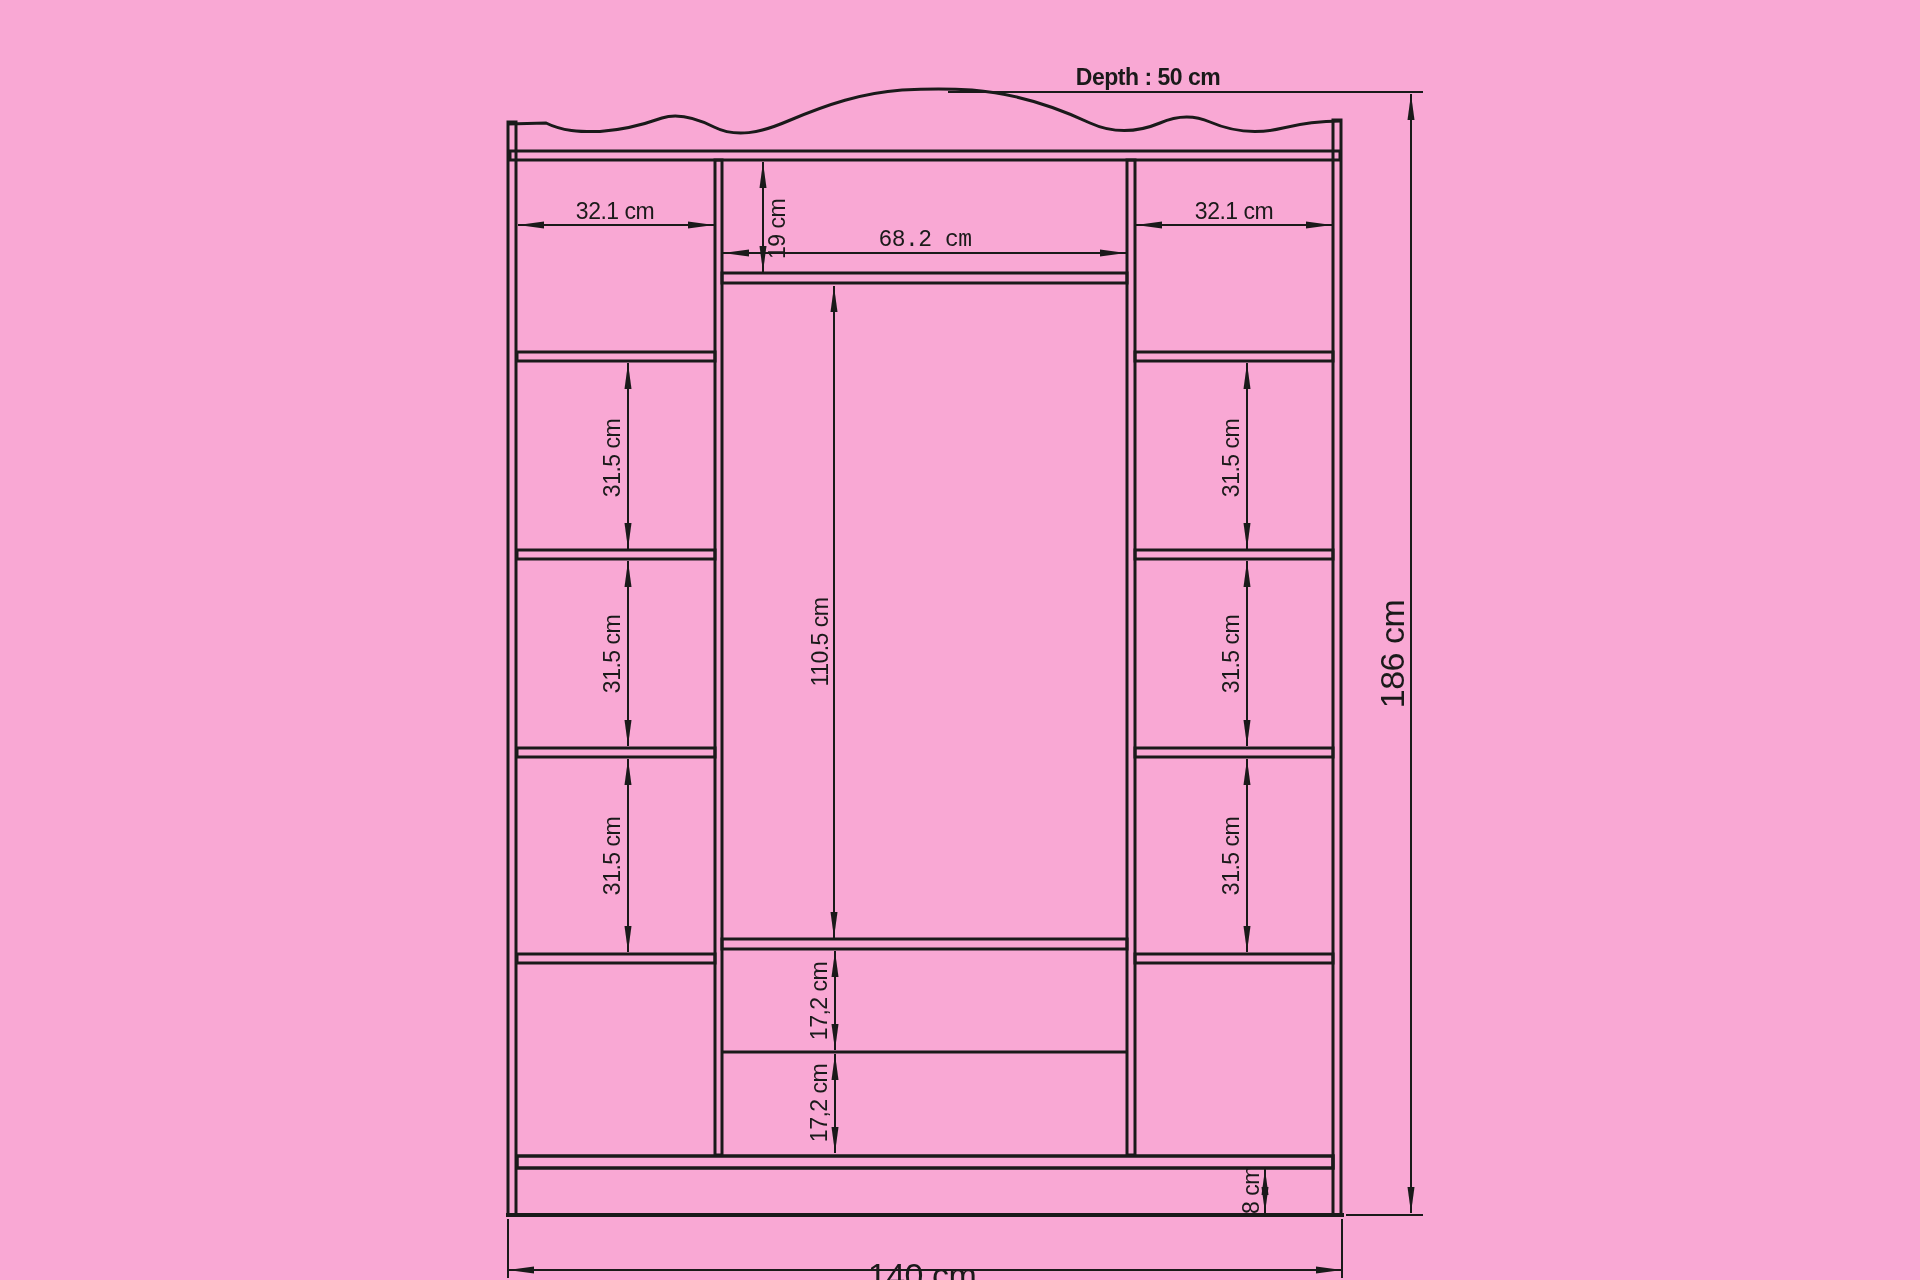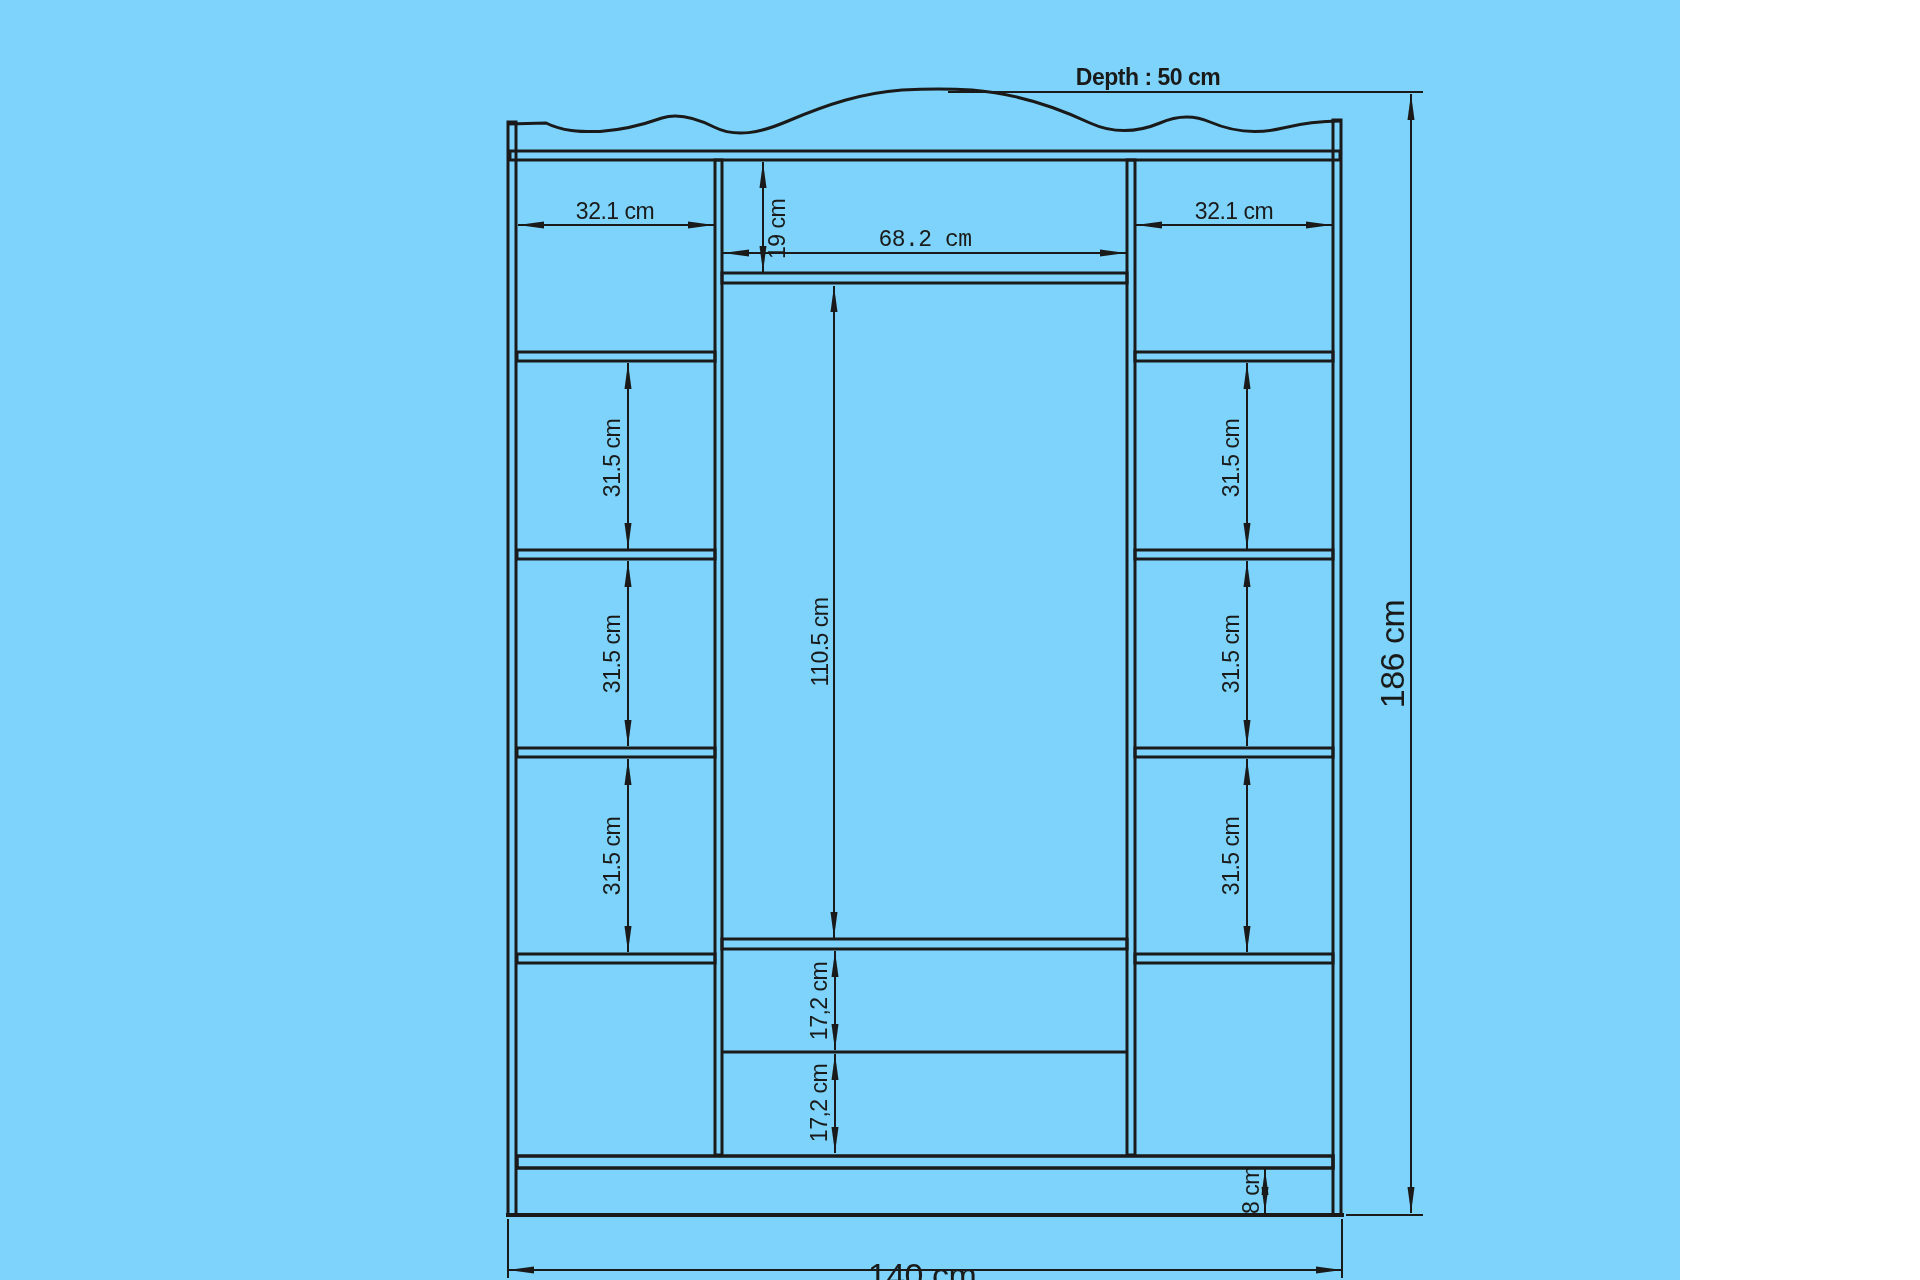--- a/index.html
+++ b/index.html
@@ -2,23 +2,23 @@
 <html><head>
 <meta charset="utf-8">
 <style>
   html, body {
     margin: 0;
     padding: 0;
     background: #ffffff;
   }
   .stage {
     position: relative;
-    width: 1680px;
+    width: 1920px;
     height: 1280px;
-    background: #7dd3fc;
+    background: #f9a8d4;
     font-family: "Liberation Sans", "DejaVu Sans", sans-serif;
     color: #1a1a1a;
     overflow: hidden;
   }
   .stage svg {
     position: absolute;
     left: 0;
     top: 0;
   }
   .lbl {

